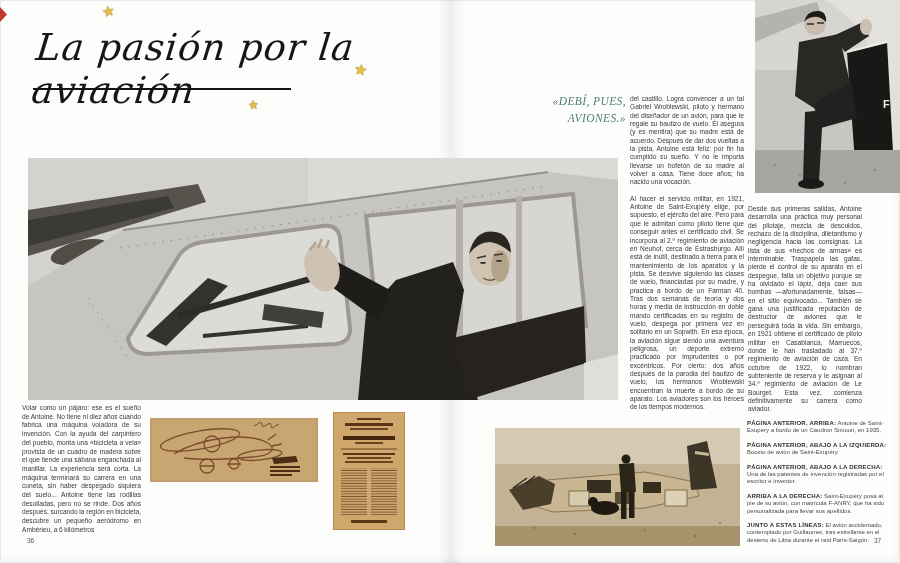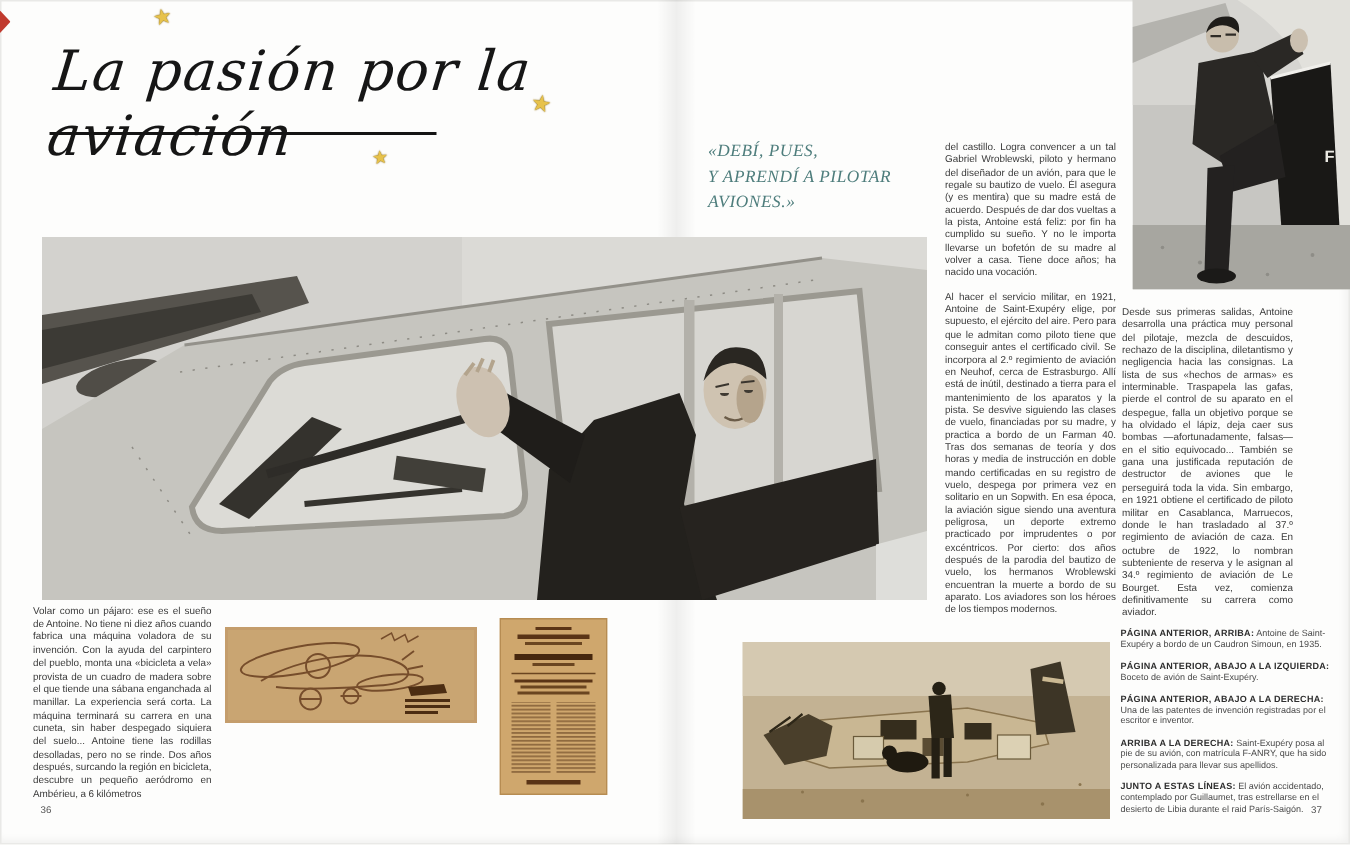--- a/index.html
+++ b/index.html
@@ -14,21 +14,21 @@
   .red-mark{position:absolute;left:0;top:7px;width:7px;height:15px;background:#c13a2e;
     clip-path:polygon(0 0,100% 50%,0 100%);}
   .title{position:absolute;left:34px;top:26px;width:460px;
     font-family:"DejaVu Serif", serif;font-style:italic;font-size:37px;
     color:#15151.5;color:#161616;letter-spacing:1px;transform:skewX(-6deg);}
   .title-rule{position:absolute;left:33px;top:88px;width:258px;height:2px;background:#141414;}
   .star{position:absolute;color:#e7c24b;text-shadow:0 0 1px #93731a, 0 0 1px #93731a;line-height:1;}
   #star-1{left:102px;top:4px;font-size:14px;transform:rotate(-12deg);}
   #star-2{left:354px;top:62px;font-size:15px;transform:rotate(10deg);}
   #star-3{left:248px;top:99px;font-size:12px;transform:rotate(-6deg);}
-  .quote{position:absolute;left:472px;top:93px;width:164px;text-align:left;
+  .quote{position:absolute;left:462px;top:93px;width:164px;text-align:right;
     font-family:"Liberation Serif", serif;font-style:italic;
     font-size:11.5px;line-height:17px;letter-spacing:.4px;color:#4e7d7c;}
   .quote span{display:block;}
   .bodycol{position:absolute;font-size:6.6px;line-height:8.35px;color:#3a3a3a;
     text-align:justify;word-spacing:-0.2px;}
   .bodycol p{margin:0 0 8px 0;}
   #col-center{left:630px;top:95px;width:114px;}
   #col-right{left:748px;top:205px;width:114px;}
   #col-left{left:22px;top:404px;width:119px;line-height:8.7px;}
   .photo{position:absolute;}
@@ -55,21 +55,20 @@
 
   <div class="title">La pasión por la aviación</div>
   <div class="title-rule"></div>
 
   <span class="star" id="star-1">★</span>
   <span class="star" id="star-2">★</span>
   <span class="star" id="star-3">★</span>
 
   <div class="quote">
     <span>«DEBÍ, PUES,</span>
-    <span>Y APRENDÍ A PILOTAR</span>
     <span>AVIONES.»</span>
   </div>
 
   <div class="photo" id="photo-main">
     <svg viewBox="0 0 590 242" preserveAspectRatio="none">
       <rect width="590" height="242" fill="#d3d2ce"></rect>
       <rect x="280" width="310" height="140" fill="#dbdad6"></rect>
       <polygon points="0,52 170,26 178,44 0,98" fill="#56534d"></polygon>
       <polygon points="0,62 140,38 146,50 0,88" fill="#3c3a35"></polygon>
       <ellipse cx="52" cy="94" rx="30" ry="11" fill="#504d47" transform="rotate(-14 52 94)"></ellipse>

